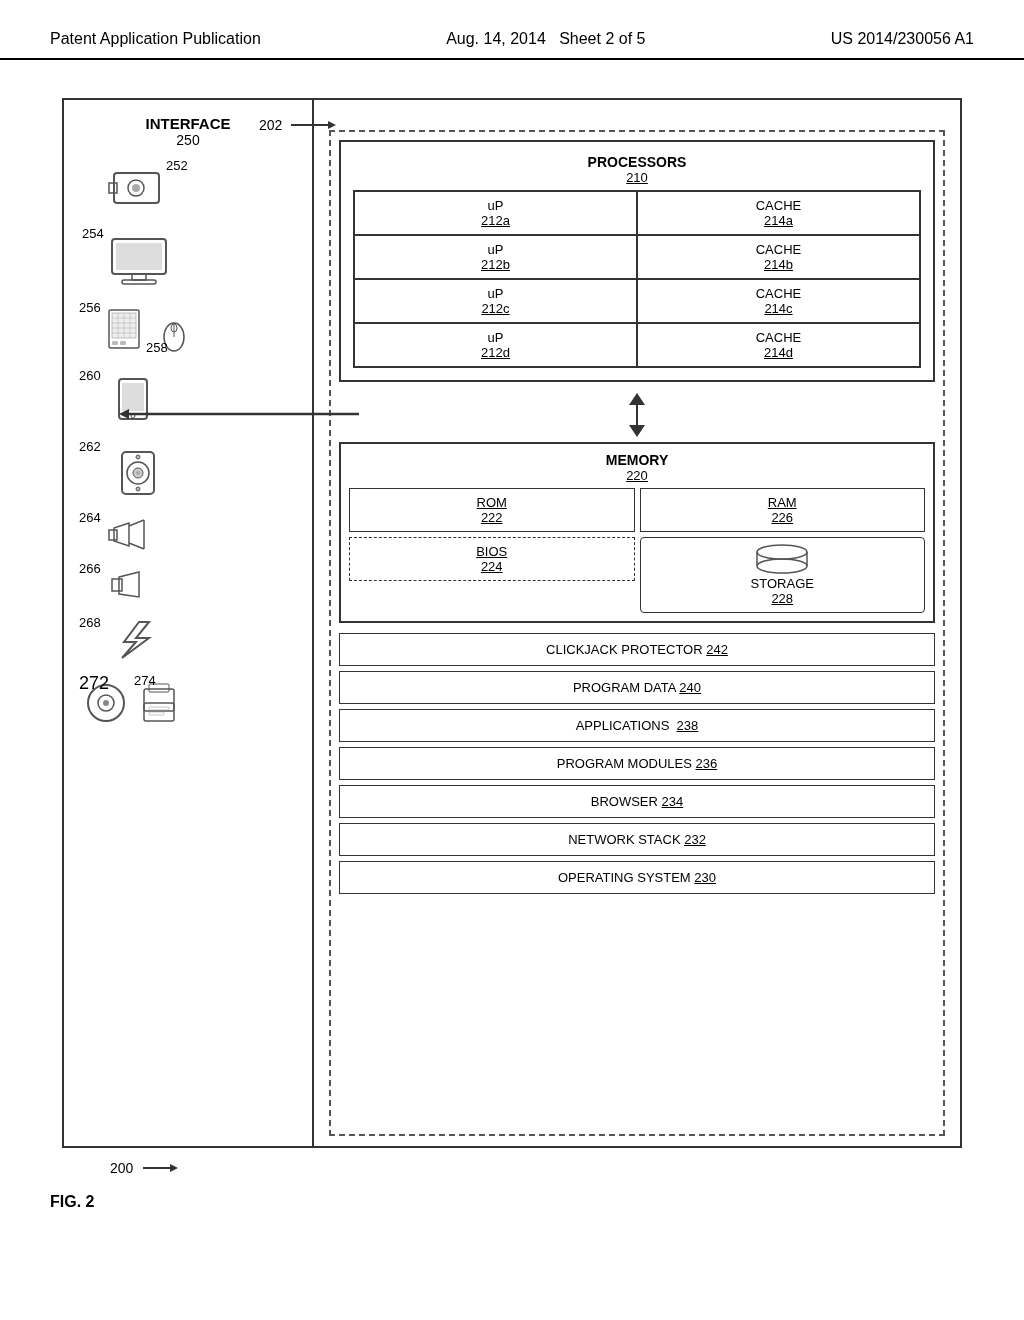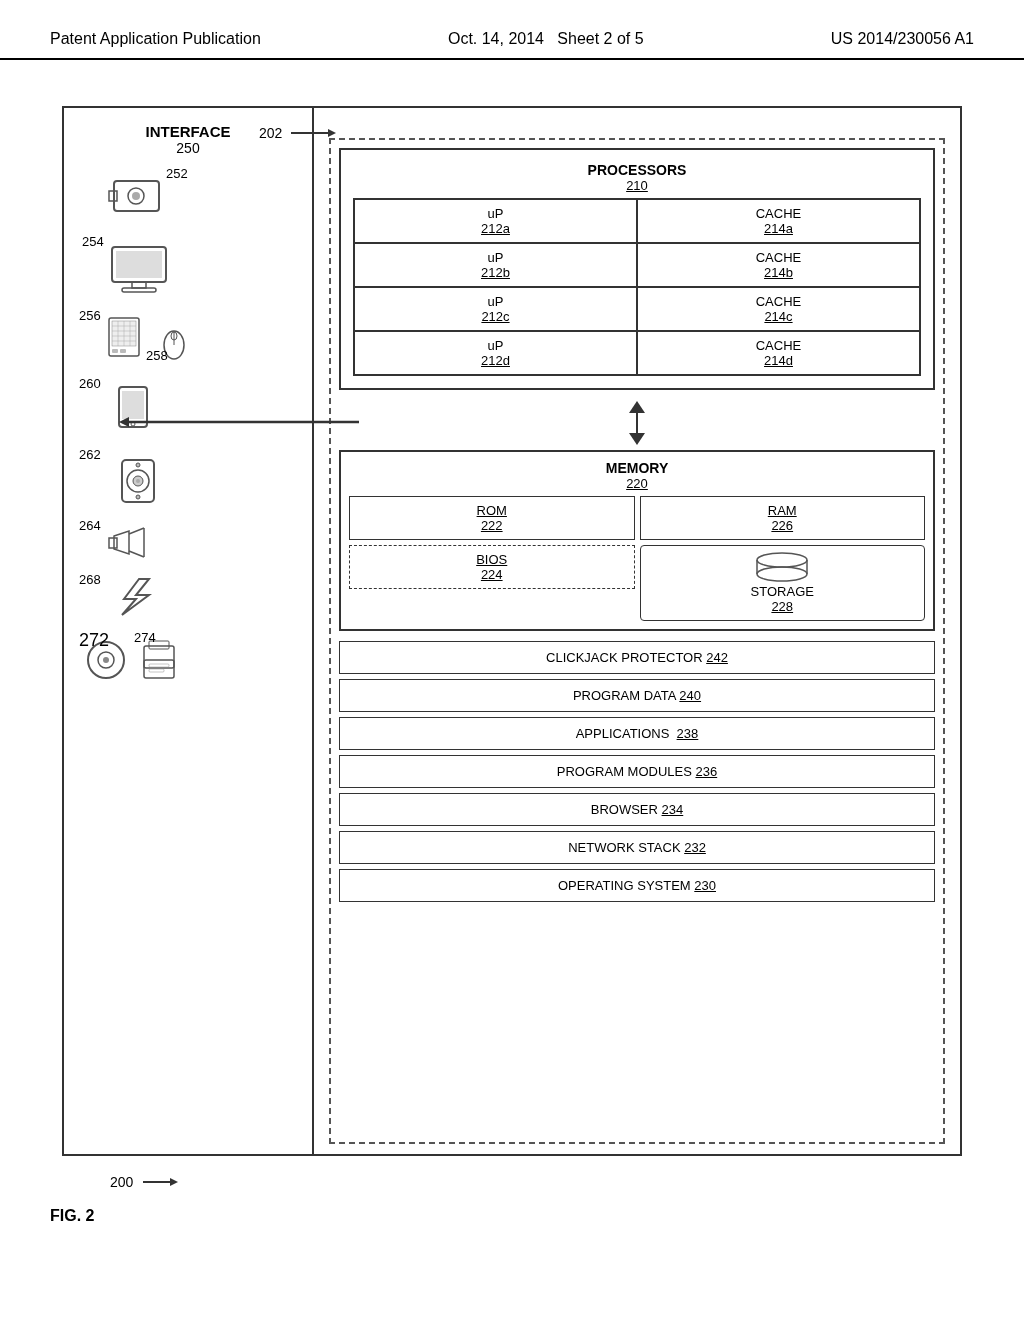--- a/index.html
+++ b/index.html
@@ -22,21 +22,21 @@
 
     
     .main {
       padding: 30px 50px;
     }
 
     
     .diagram-outer {
       border: 2px solid #333;
       width: 900px;
-      margin: 16px auto;
+      margin: 8px auto;
       position: relative;
       min-height: 1050px;
       display: flex;
     }
 
     
     .left-panel {
       width: 250px;
       border-right: 2px solid #333;
       padding: 10px;
@@ -194,21 +194,21 @@
       align-items: center;
       gap: 5px;
     }
   </style>
 </head>
 <body>
 
 <div class="header">
   <div>Patent Application Publication</div>
   <div>
-    <span>Oct. 14, 2014</span>&nbsp;&nbsp;
+    <span>Aug. 14, 2014</span>&nbsp;&nbsp;
     <span>Sheet 2 of 5</span>
   </div>
   <div>US 2014/230056 A1</div>
 </div>
 
 <div class="main">
 
   <div class="diagram-outer">
 
     <div class="left-panel">
@@ -299,20 +299,30 @@
             <polygon points="10,10 25,5 25,28 10,23" fill="none" stroke="#555" stroke-width="1.5"></polygon>
             <rect x="5" y="12" width="8" height="10" fill="none" stroke="#555" stroke-width="1.5"></rect>
             <line x1="25" y1="8" x2="40" y2="2" stroke="#555" stroke-width="1.5"></line>
             <line x1="25" y1="25" x2="40" y2="31" stroke="#555" stroke-width="1.5"></line>
             <line x1="40" y1="2" x2="40" y2="31" stroke="#555" stroke-width="1.5"></line>
           </svg>
           <span class="ref-label" style="top:-8px; left:-25px;">264</span>
         </div>
       </div>
 
+      <div class="device-row" style="height:35px;">
+        <div class="device-icon">
+          <svg width="70" height="35" viewBox="0 0 70 35">
+
+            <polygon points="15,8 35,3 35,28 15,25" fill="none" stroke="#555" stroke-width="1.5"></polygon>
+            <rect x="8" y="10" width="10" height="12" fill="none" stroke="#555" stroke-width="1.5"></rect>
+          </svg>
+          <span class="ref-label" style="top:-8px; left:-25px;">266</span>
+        </div>
+      </div>
 
       <div class="device-row" style="height:40px;">
         <div class="device-icon">
           <svg width="70" height="40" viewBox="0 0 70 40">
             <polygon points="35,2 20,22 32,22 18,38 45,18 32,18 45,2" fill="none" stroke="#555" stroke-width="2"></polygon>
           </svg>
           <span class="ref-label" style="top:-5px; left:-25px;">268</span>
         </div>
       </div>
 

